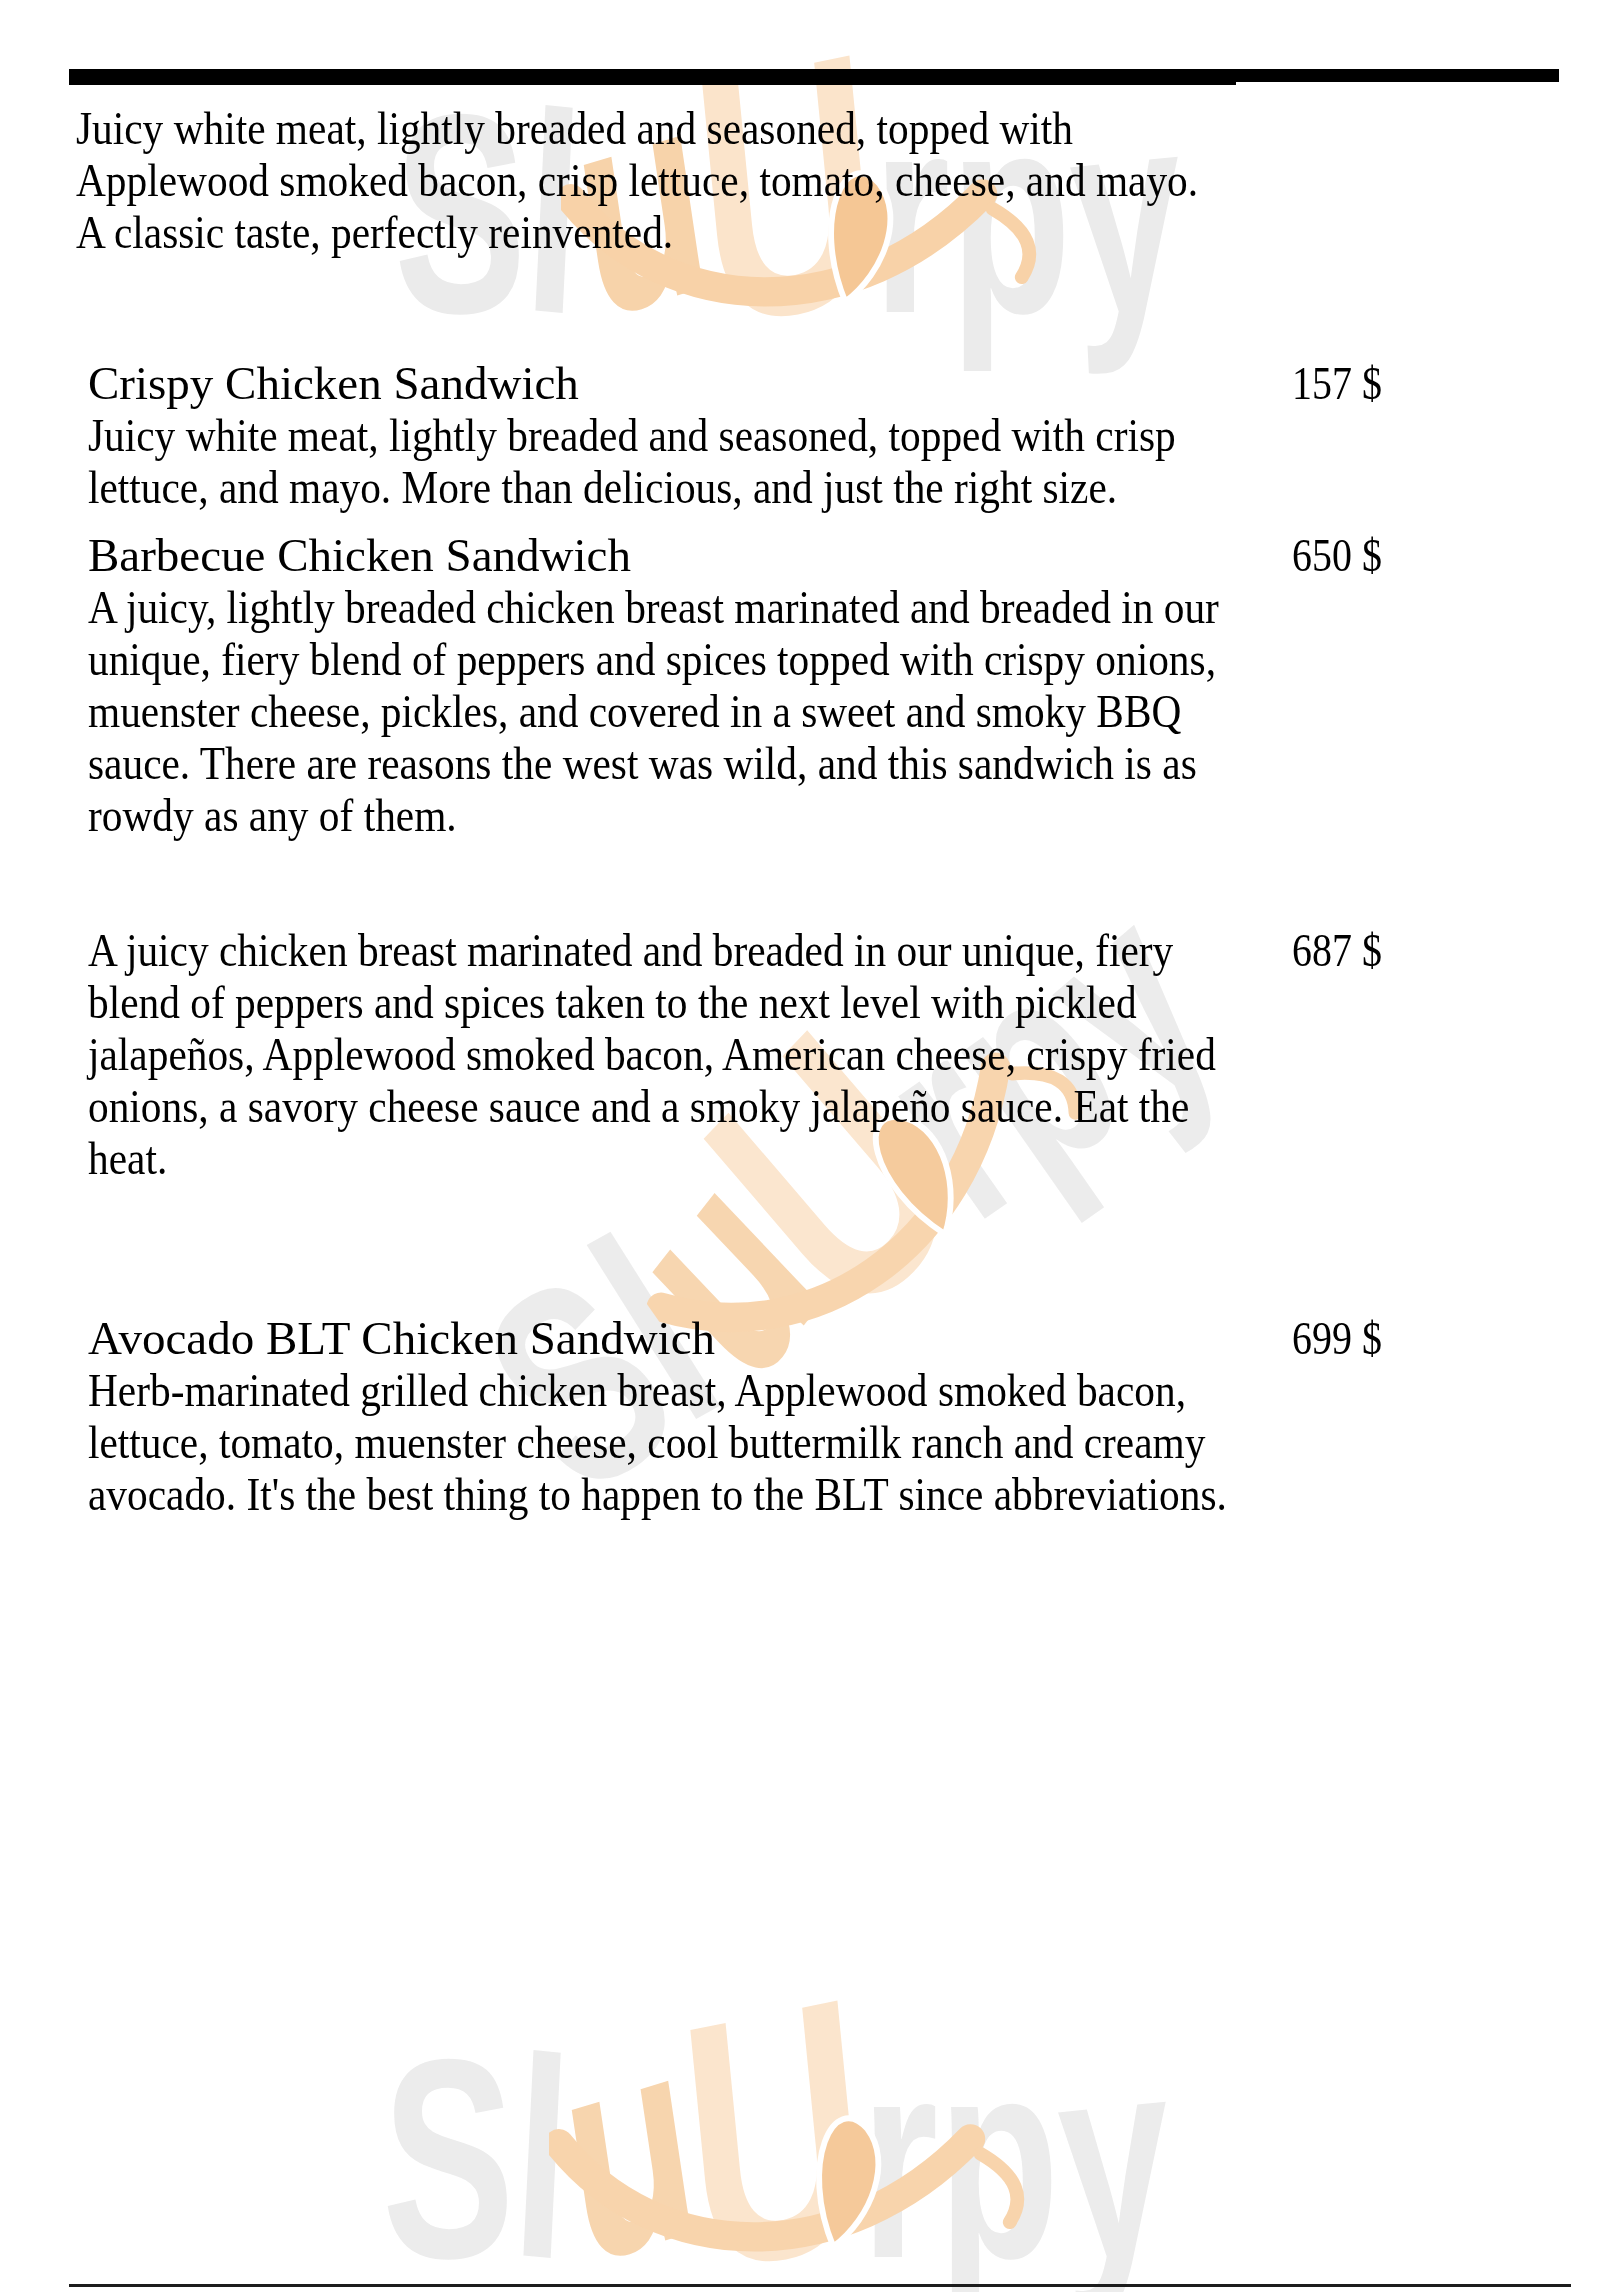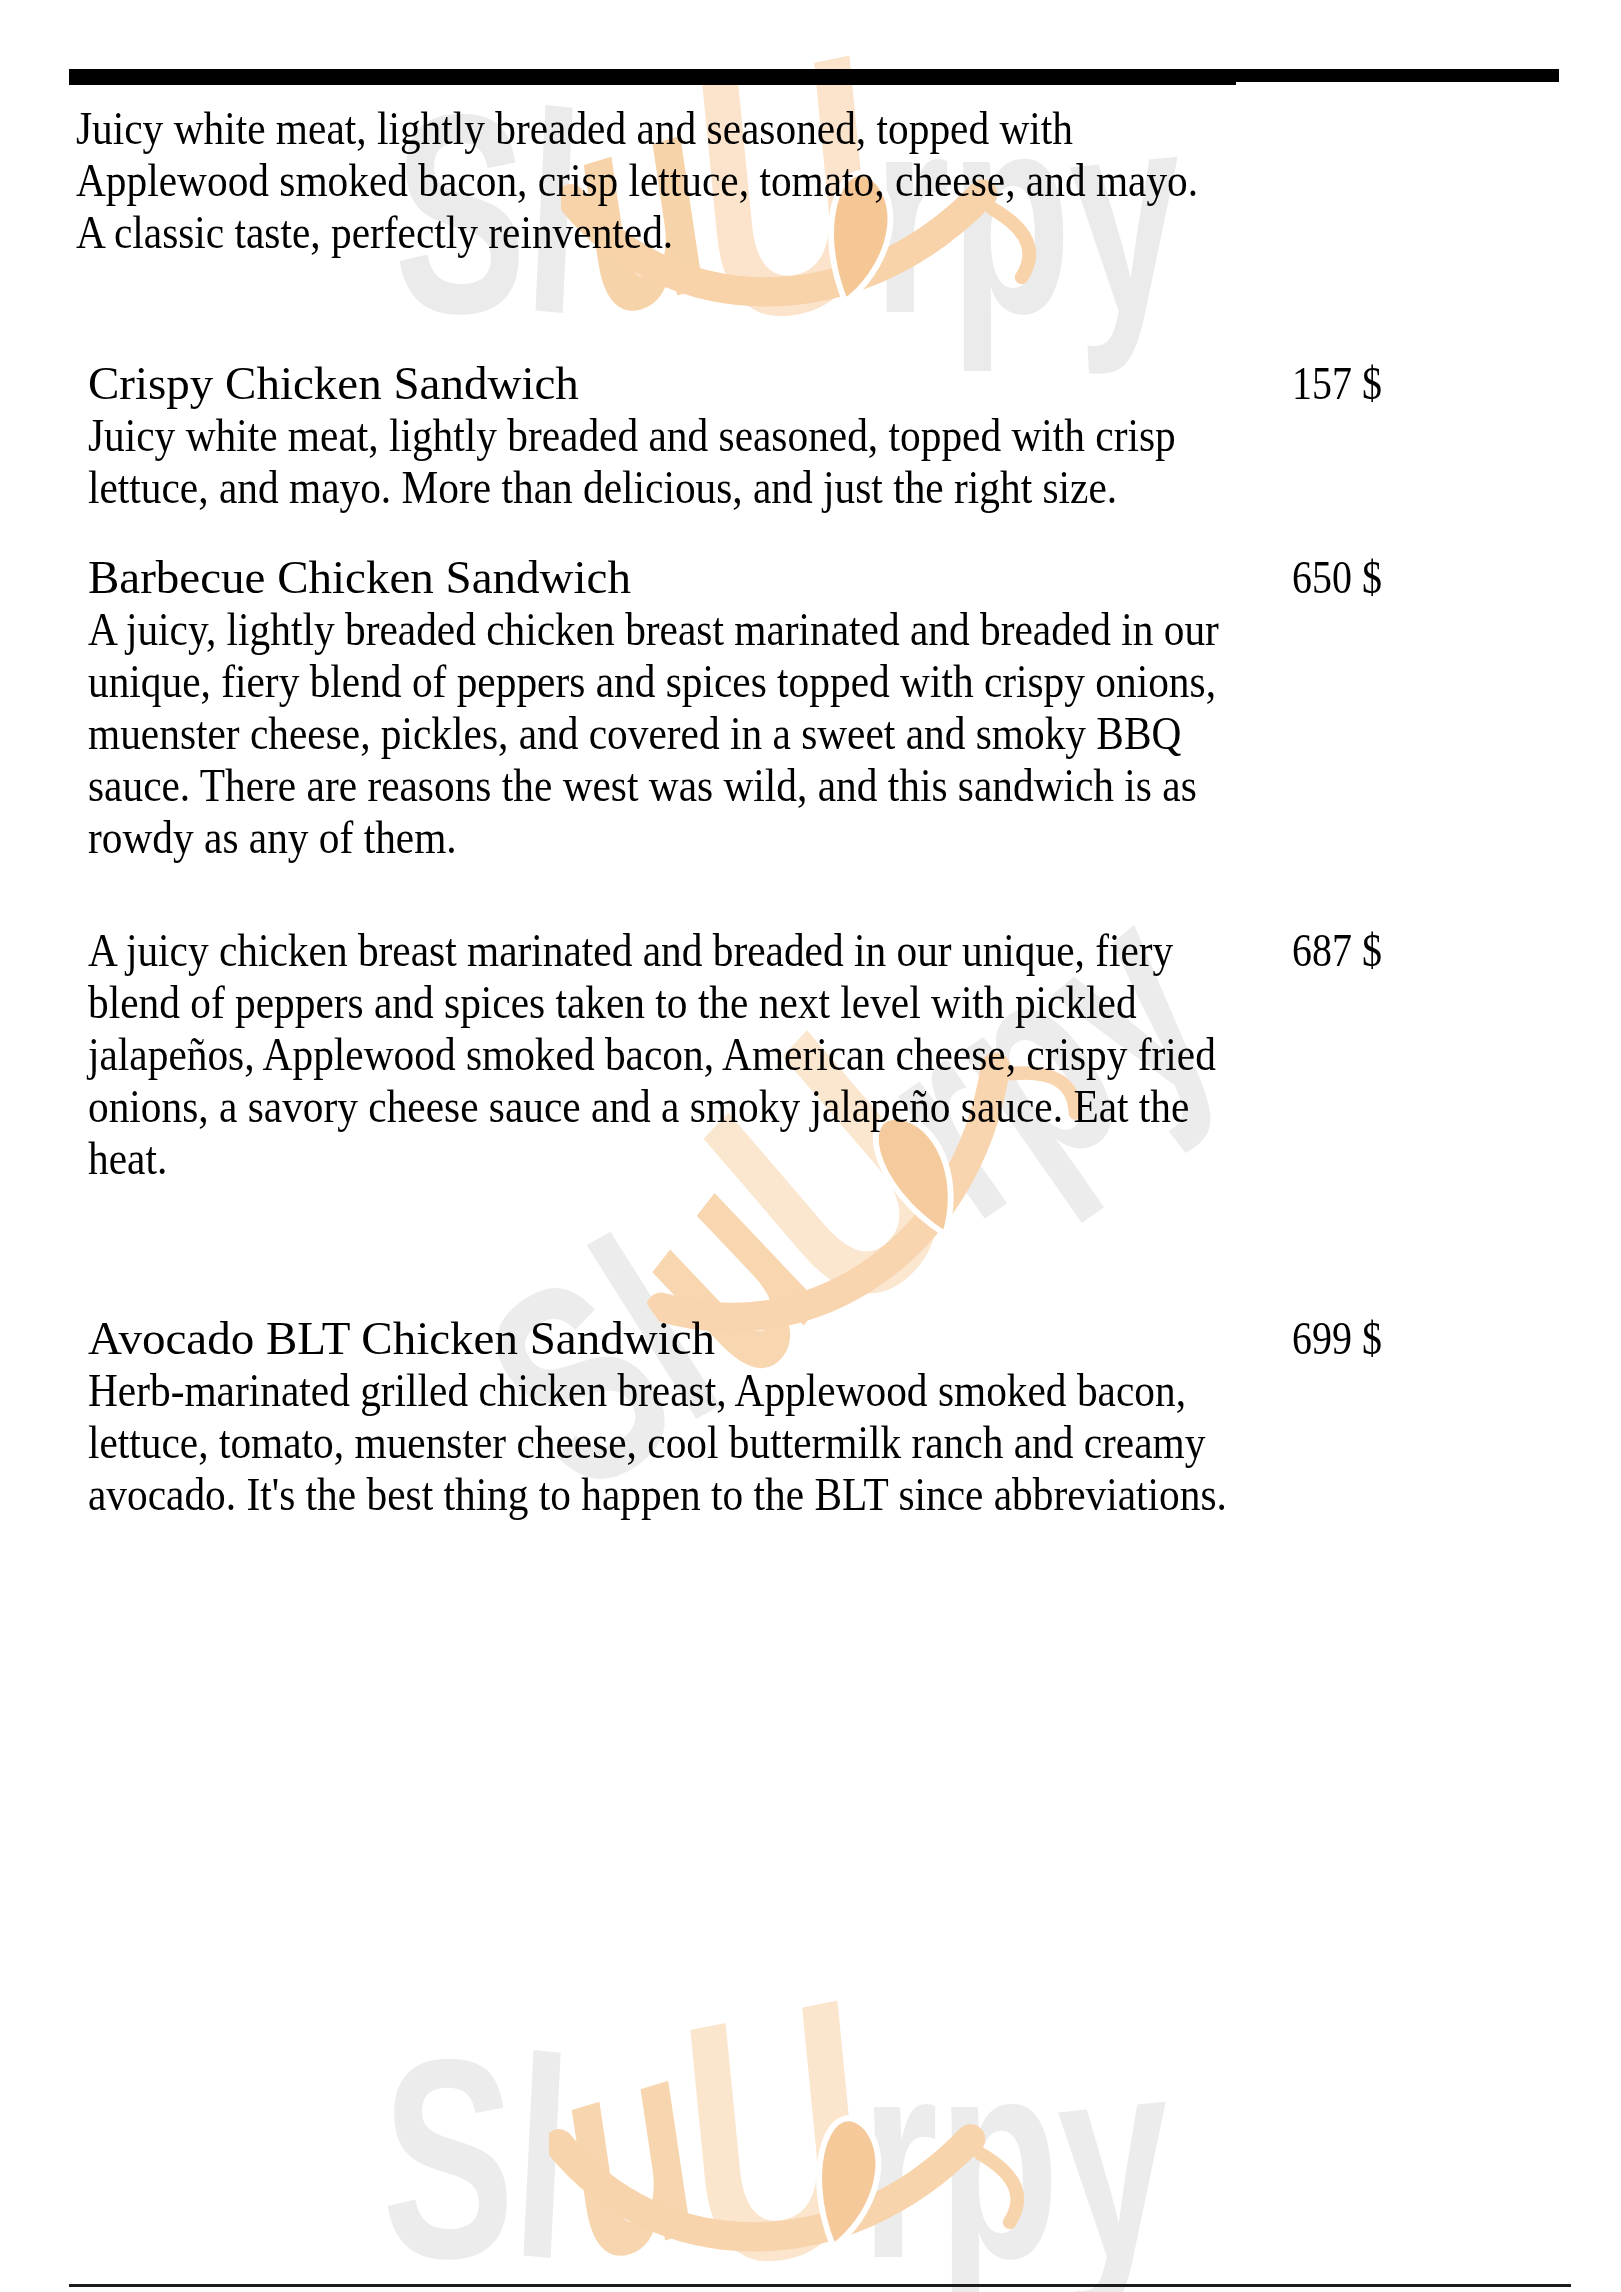--- a/index.html
+++ b/index.html
@@ -27,21 +27,21 @@
     background:var(--rule-color,#1c1c1c);z-index:5;
   }
   .intro{position:absolute;left:76px;top:82px;z-index:4;margin-top:20px;}
   .intro .iline{
     font-size:47px;line-height:52px;white-space:nowrap;
     transform:scaleX(0.88);transform-origin:0 0;
   }
 
   .menu-item{position:absolute;left:88px;z-index:4;width:1451px;}
   .menu-item:nth-of-type(1){top:309px;margin-top:48px;}
-  .menu-item:nth-of-type(2){top:551px;}
+  .menu-item:nth-of-type(2){top:529px;}
   .menu-item:nth-of-type(3){top:924px;}
   .menu-item:nth-of-type(4){top:1312px;}
   .item-title{
     margin:0;font-weight:normal;
     font-size:47px;line-height:52px;white-space:nowrap;
   }
   .item-price{
     position:absolute;left:1204px;top:0;
     font-size:47px;line-height:52px;white-space:nowrap;
     transform:scaleX(0.85);transform-origin:0 0;

